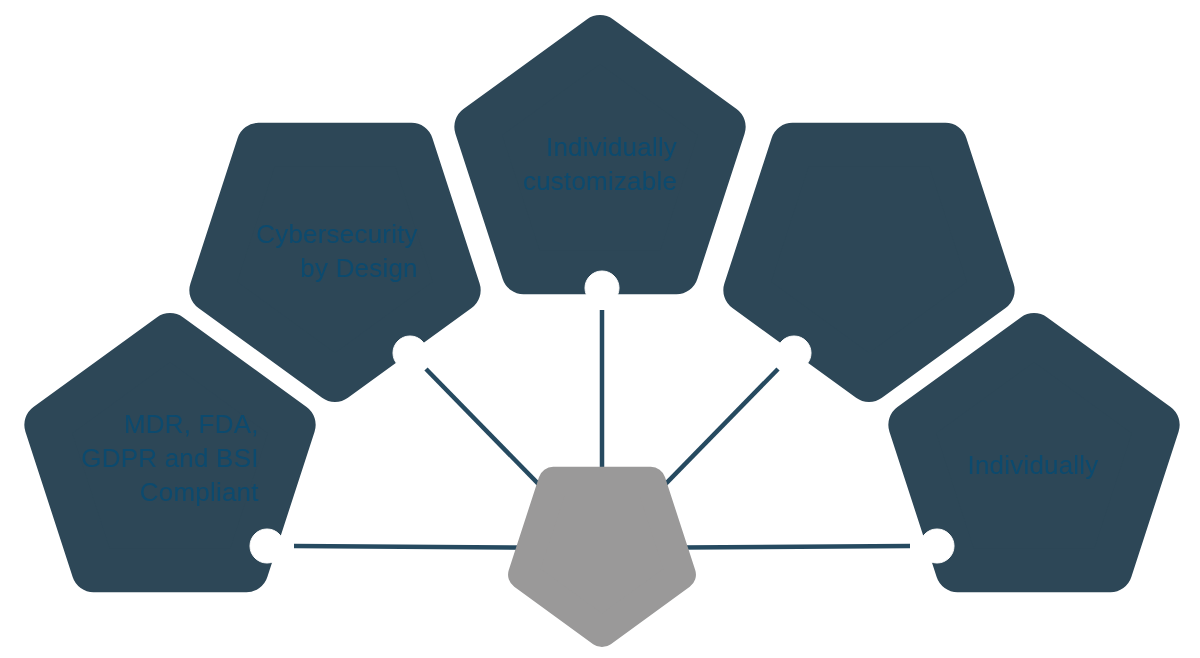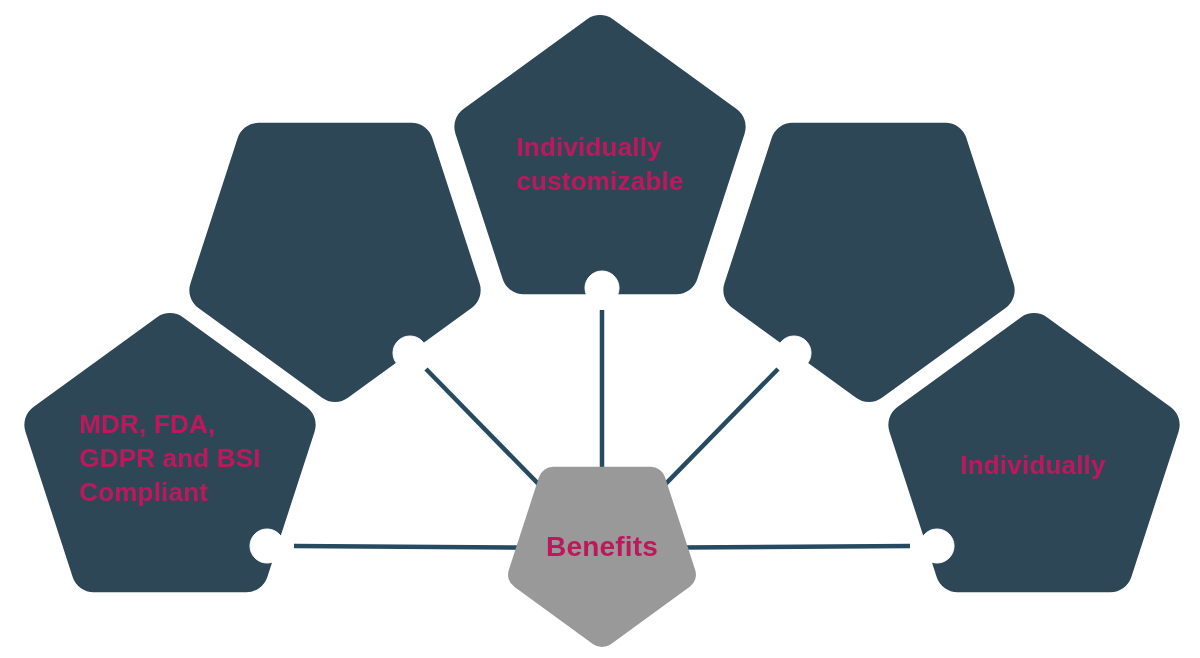--- a/index.html
+++ b/index.html
@@ -16,23 +16,23 @@
     font-family: "Liberation Sans", "DejaVu Sans", sans-serif;
   }
   #diagram-svg {
     position: absolute;
     left: 0;
     top: 0;
   }
   .node-label {
     position: absolute;
     transform: translate(-50%, -50%);
-    text-align: left;
-    color: #be185d;
-    font-weight: 700;
+    text-align: right;
+    color: #0c4a6e;
+    font-weight: 400;
     font-size: 26px;
     line-height: 34px;
     white-space: pre-line;
     letter-spacing: 0.2px;
     pointer-events: none;
   }
   .center-label {
     font-size: 28px;
     line-height: 34px;
   }
@@ -67,18 +67,19 @@
     <circle cx="602" cy="288" r="17" fill="#ffffff" stroke="#ffffff"></circle>
     <circle cx="794" cy="353" r="17" fill="#ffffff" stroke="#ffffff"></circle>
     <circle cx="937" cy="546" r="17" fill="#ffffff" stroke="#ffffff"></circle>
 
     <use href="#pent-center" transform="translate(602 549)" fill="#9a9999" stroke="#9a9999"></use>
   </svg>
 
   <div class="node-label" style="left:170px; top:458px;">MDR, FDA,
 GDPR and BSI
 Compliant</div>
+  <div class="node-label" style="left:337px; top:251px;">Cybersecurity
+by Design</div>
   <div class="node-label" style="left:600px; top:164px;">Individually
 customizable</div>
   <div class="node-label" style="left:1033px; top:465px;">Individually</div>
-  <div class="node-label center-label" style="left:602px; top:547px;">Benefits</div>
 
 </div>
 
 </body></html>

